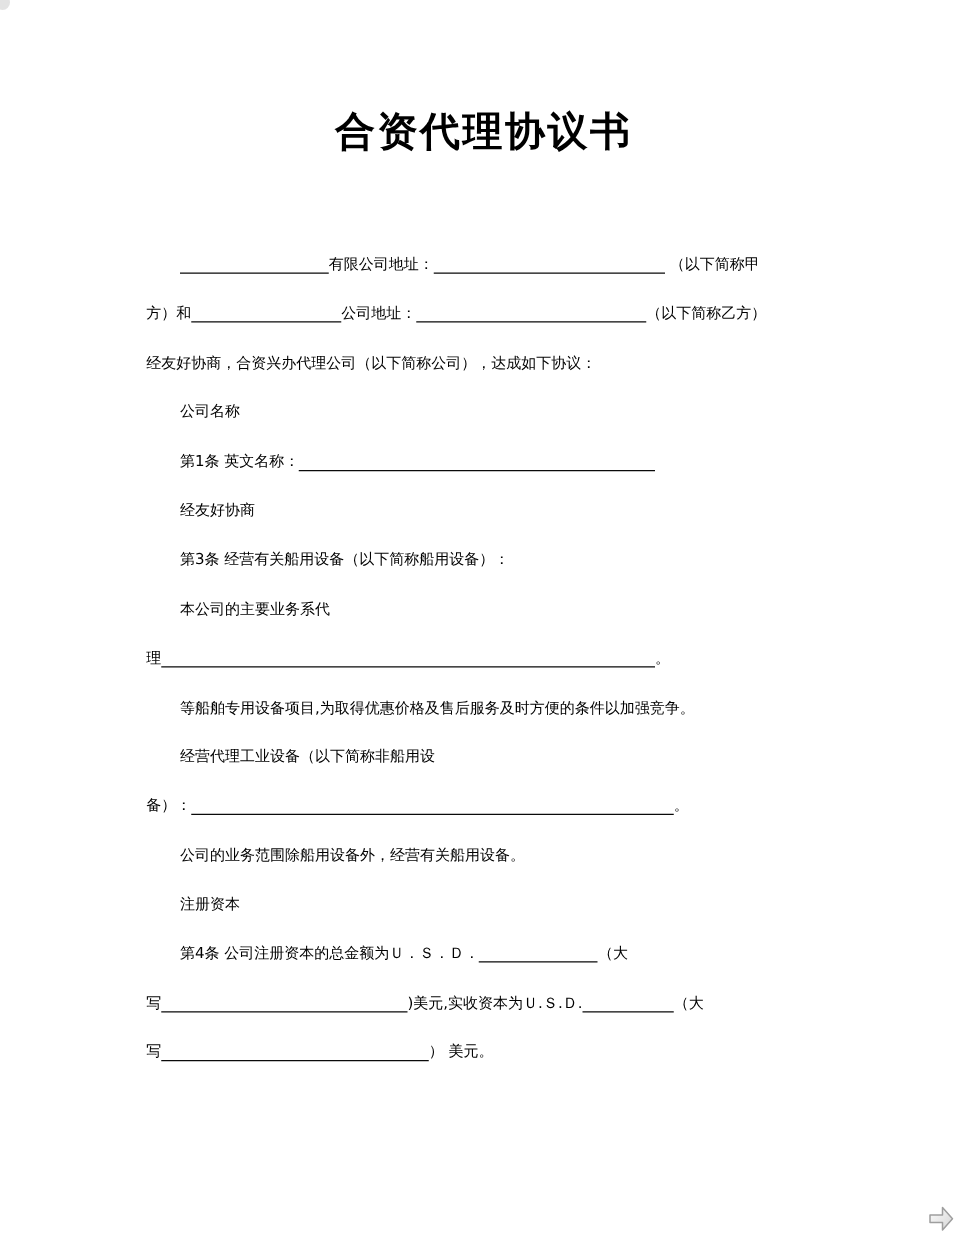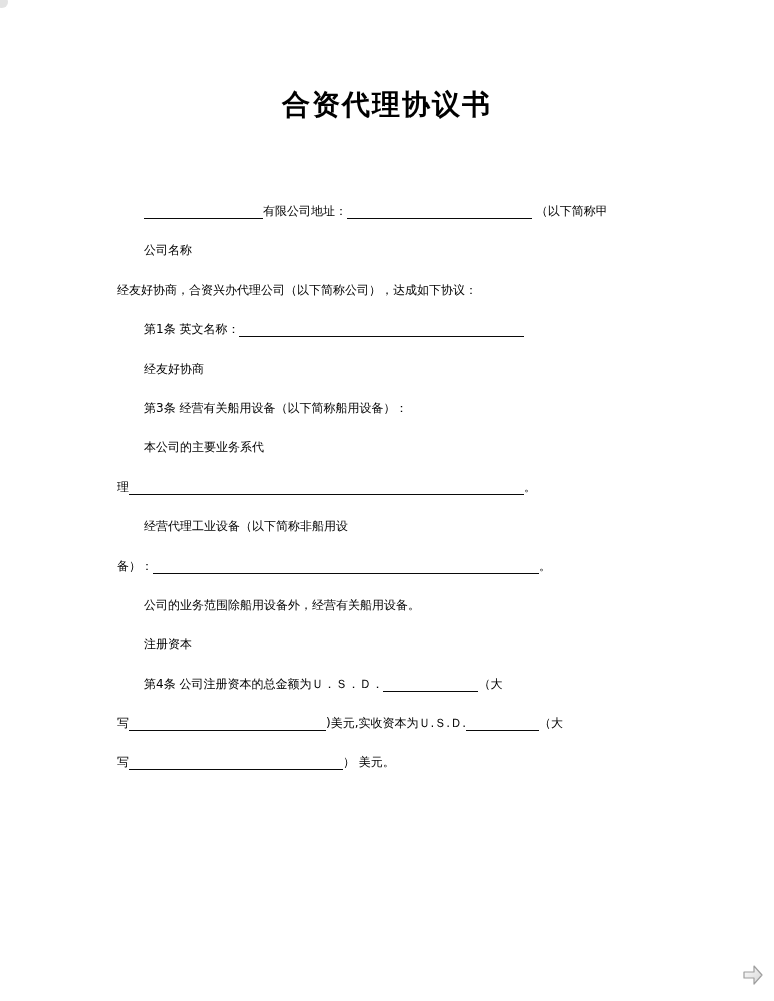--- a/index.html
+++ b/index.html
@@ -25,21 +25,21 @@
     border-radius: 50%;
     background: #d9d9d9;
     opacity: 0.75;
   }
   .doc-title {
     position: absolute;
     top: 86px;
     left: 0;
     width: 100%;
     text-align: center;
-    font-size: 28px;
+    font-size: 32px;
     font-weight: bold;
     letter-spacing: 2px;
     line-height: 38px;
     color: #000000;
   }
   .doc-body {
     position: absolute;
     left: 117px;
     top: 192px;
     width: 566px;
@@ -75,27 +75,29 @@
 <body>
 
 <div class="page">
 
   <div class="corner-mark"></div>
 
   <div class="doc-title">合资代理协议书</div>
 
   <div class="doc-body">
       <div class="line indent"><span class="blank" style="width: 119px;"></span><span class="seg-text">有限公司地址：</span><span class="blank" style="width: 185px;"></span><span class="seg-text"> （以下简称甲</span></div>
+      <div class="line"><span class="seg-text">方）和</span><span class="blank" style="width: 120px;"></span><span class="seg-text">公司地址：</span><span class="blank" style="width: 184px;"></span><span class="seg-text">（以下简称乙方）</span></div>
+      <div class="line"><span class="seg-text">经友好协商，合资兴办代理公司（以下简称公司），达成如下协议：</span></div>
       <div class="line indent"><span class="seg-text">公司名称</span></div>
-      <div class="line"><span class="seg-text">经友好协商，合资兴办代理公司（以下简称公司），达成如下协议：</span></div>
       <div class="line indent"><span class="seg-text">第1条 英文名称：</span><span class="blank" style="width: 285px;"></span></div>
       <div class="line indent"><span class="seg-text">经友好协商</span></div>
       <div class="line indent"><span class="seg-text">第3条 经营有关船用设备（以下简称船用设备）：</span></div>
       <div class="line indent"><span class="seg-text">本公司的主要业务系代</span></div>
       <div class="line"><span class="seg-text">理</span><span class="blank" style="width: 395px;"></span><span class="seg-text">。</span></div>
+      <div class="line indent"><span class="seg-text">等船舶专用设备项目,为取得优惠价格及售后服务及时方便的条件以加强竞争。</span></div>
       <div class="line indent"><span class="seg-text">经营代理工业设备（以下简称非船用设</span></div>
       <div class="line"><span class="seg-text">备）：</span><span class="blank" style="width: 386px;"></span><span class="seg-text">。</span></div>
       <div class="line indent"><span class="seg-text">公司的业务范围除船用设备外，经营有关船用设备。</span></div>
       <div class="line indent"><span class="seg-text">注册资本</span></div>
       <div class="line indent"><span class="seg-text">第4条 公司注册资本的总金额为Ｕ．Ｓ．Ｄ．</span><span class="blank" style="width: 95px;"></span><span class="seg-text">（大</span></div>
       <div class="line"><span class="seg-text">写</span><span class="blank" style="width: 197px;"></span><span class="seg-text">)美元,实收资本为Ｕ.Ｓ.Ｄ.</span><span class="blank" style="width: 73px;"></span><span class="seg-text">（大</span></div>
       <div class="line"><span class="seg-text">写</span><span class="blank" style="width: 214px;"></span><span class="seg-text">） 美元。</span></div>
     </div>
 
   <svg class="next-arrow" viewBox="0 0 22 27" xmlns="http://www.w3.org/2000/svg">

